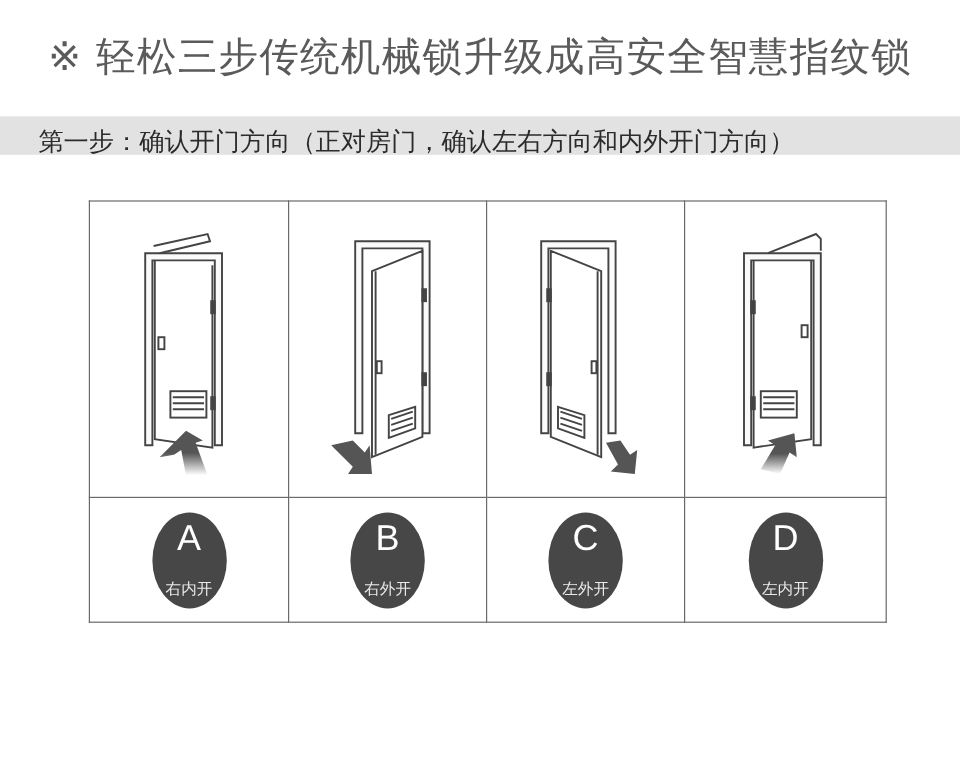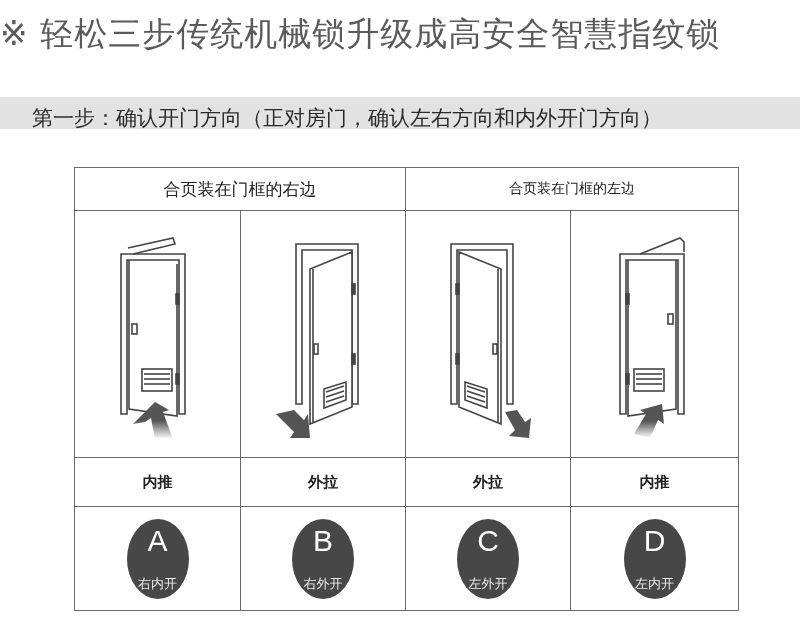--- a/index.html
+++ b/index.html
@@ -1,22 +1,22 @@
 <!DOCTYPE html>
 <html><head>
 <meta charset="utf-8">
 <style>
   html, body { margin:0; padding:0; }
   body {
     width:800px; height:640px; background:#ffffff; position:relative; overflow:hidden;
     font-family:"DejaVu Sans","Liberation Sans",sans-serif; color:#333;
   }
   .title {
-    position:absolute; left:0; top:12px; width:800px; height:44px;
-    font-size:33px; line-height:44px; color:#5a5a5a; letter-spacing:1px;
+    position:absolute; left:0; top:25px; width:800px; height:44px;
+    text-align:center; font-size:33px; line-height:44px; color:#5a5a5a; letter-spacing:1px;
   }
   .step-bar {
     position:absolute; left:0; top:97px; width:800px; height:32px;
     background:#e2e2e2;
   }
   .step-text {
     position:absolute; left:32px; top:0; height:42px; line-height:42px;
     font-size:21px; color:#2b2b2b; white-space:nowrap;
   }
   table.grid {
@@ -50,24 +50,20 @@
 </div>
 
 <table class="grid">
   <colgroup>
       <col style="width:166px">
       <col style="width:165px">
       <col style="width:165px">
       <col style="width:168px">
     </colgroup>
   <tbody>
-      <tr class="hdr">
-    <td colspan="2">合页装在门框的右边</td>
-    <td colspan="2" class="small">合页装在门框的左边</td>
-  </tr>
   <tr class="img-row">
 
     <td>
       <svg class="door" width="110" height="220" viewBox="0 0 110 220">
         <defs>
               <linearGradient id="ga" x1="0" y1="1" x2="0" y2="0">
                 <stop offset="0" stop-color="#fff"></stop>
                 <stop offset="0.5" stop-color="#555"></stop>
               </linearGradient>
             </defs>
@@ -140,26 +136,20 @@
           <line x1="36" y1="150" x2="62" y2="150"></line>
               <line x1="36" y1="155" x2="62" y2="155"></line>
               <line x1="36" y1="160" x2="62" y2="160"></line>
           <rect x="26" y="70" width="3" height="10" fill="#444"></rect>
           <rect x="26" y="150" width="3" height="10" fill="#444"></rect>
         </g>
         <path d="M34 210 L46 190 L40 186 L62 180 L64 200 L58 196 L50 214 Z" fill="url(#gd)"></path>
       </svg>
     </td>
   </tr>
-  <tr class="lbl-row">
-    <td>内推</td>
-    <td>外拉</td>
-    <td>外拉</td>
-    <td>内推</td>
-  </tr>
   <tr class="badge-row">
     <td>
       <div class="badge">
         <span class="letter">A</span>
         <span class="sub">右内开</span>
       </div>
     </td>
     <td>
       <div class="badge">
         <span class="letter">B</span>

